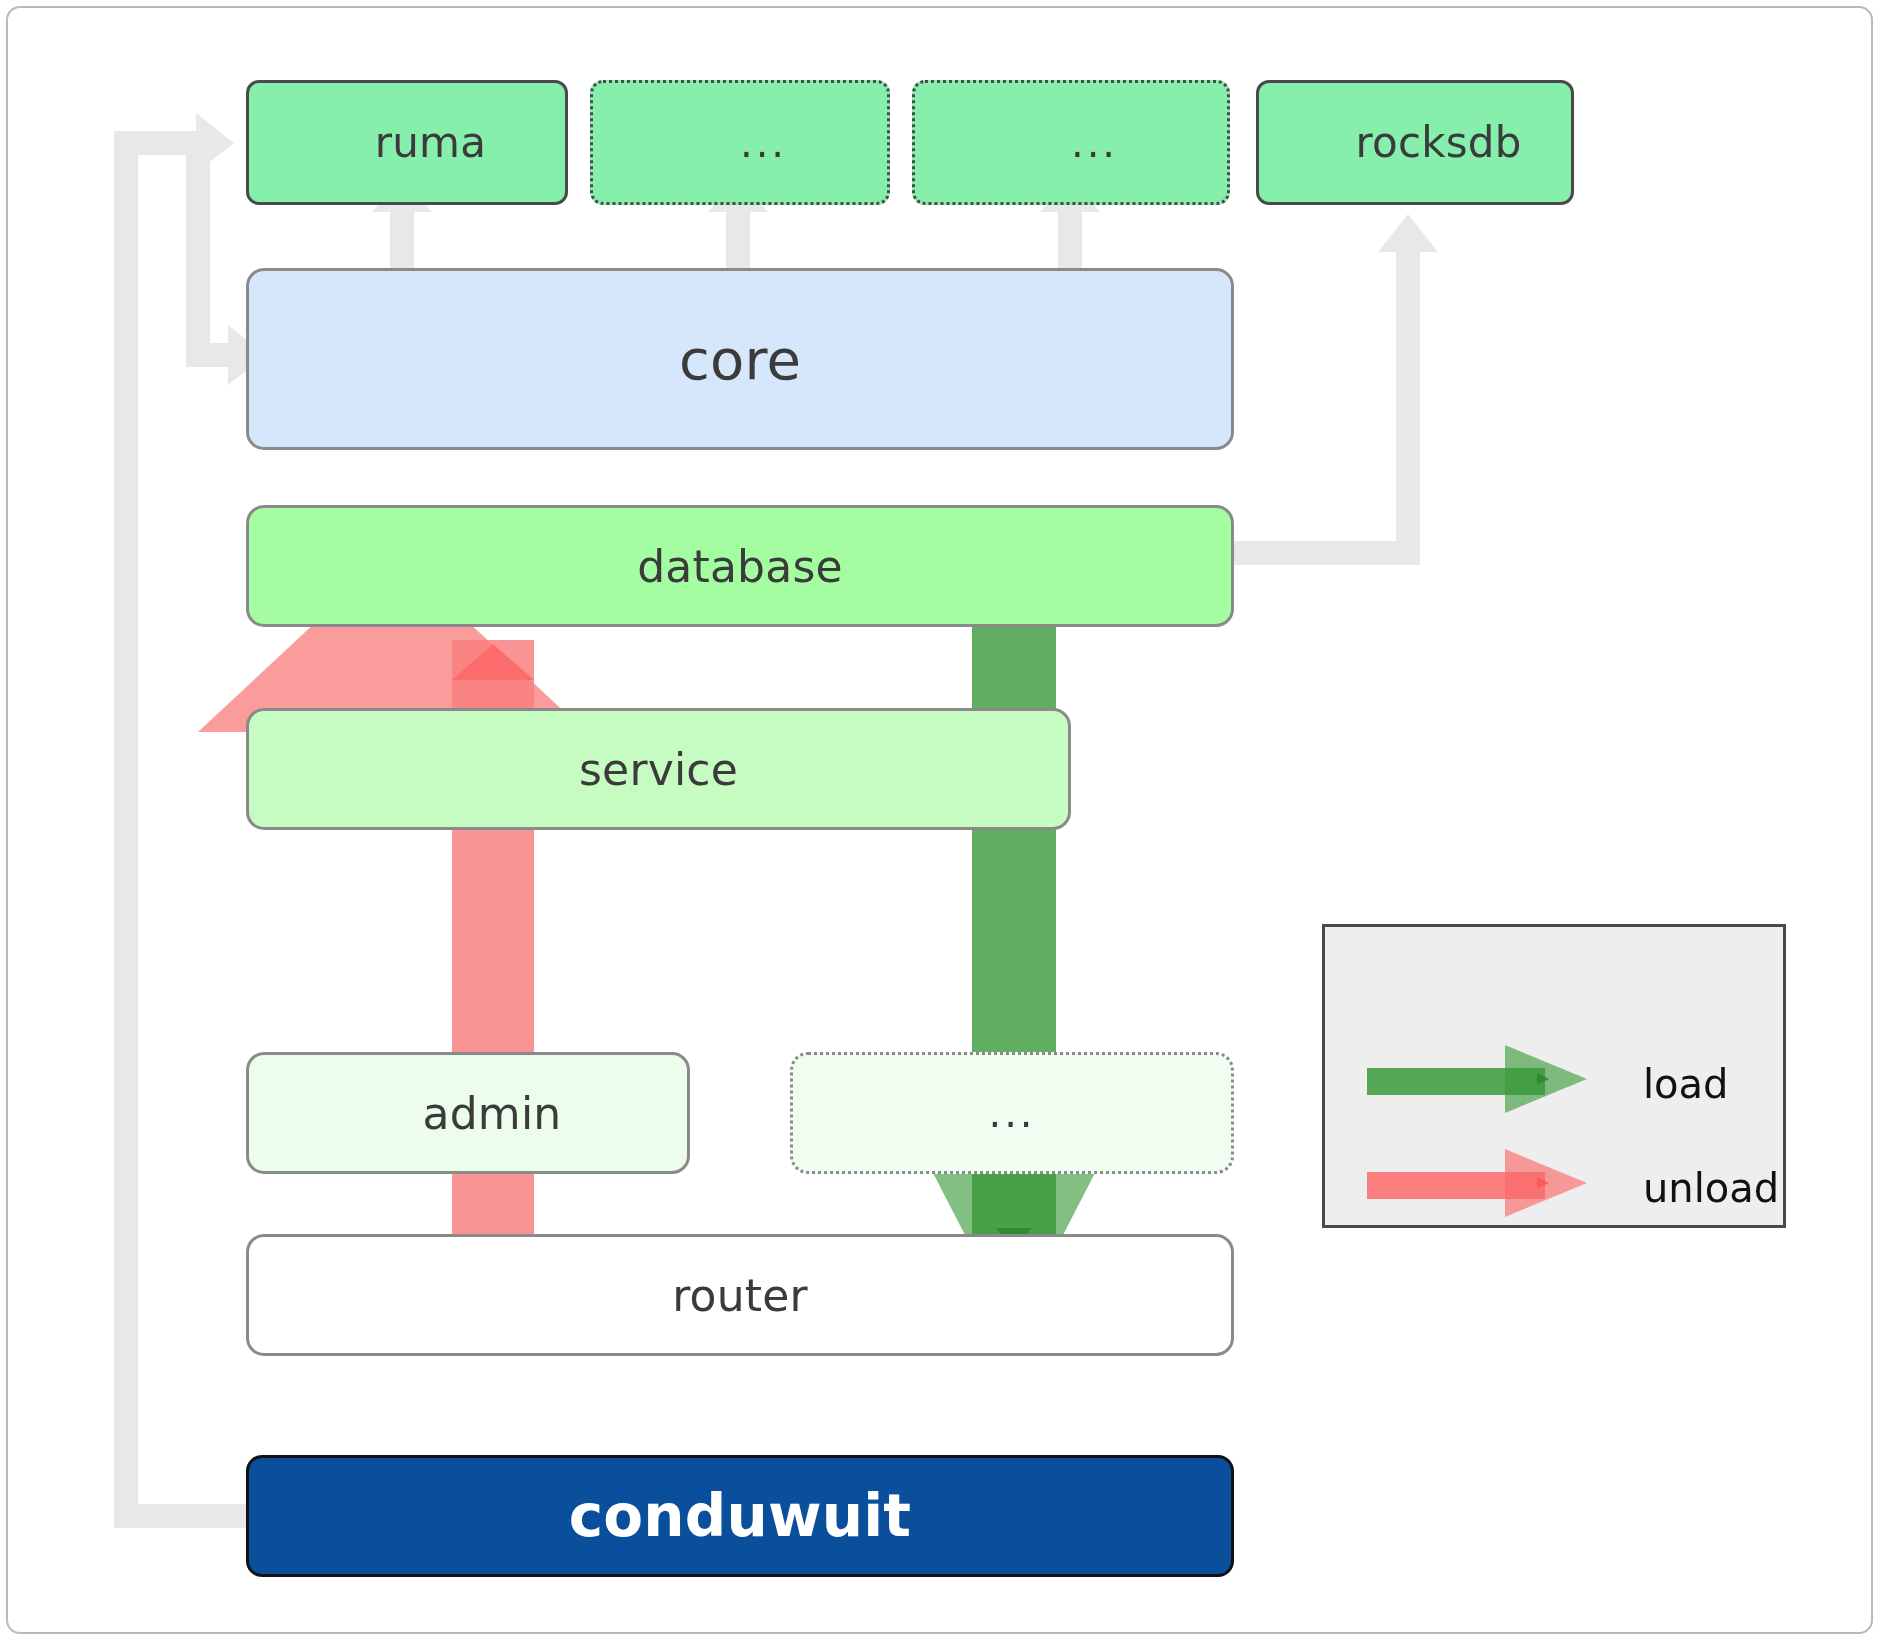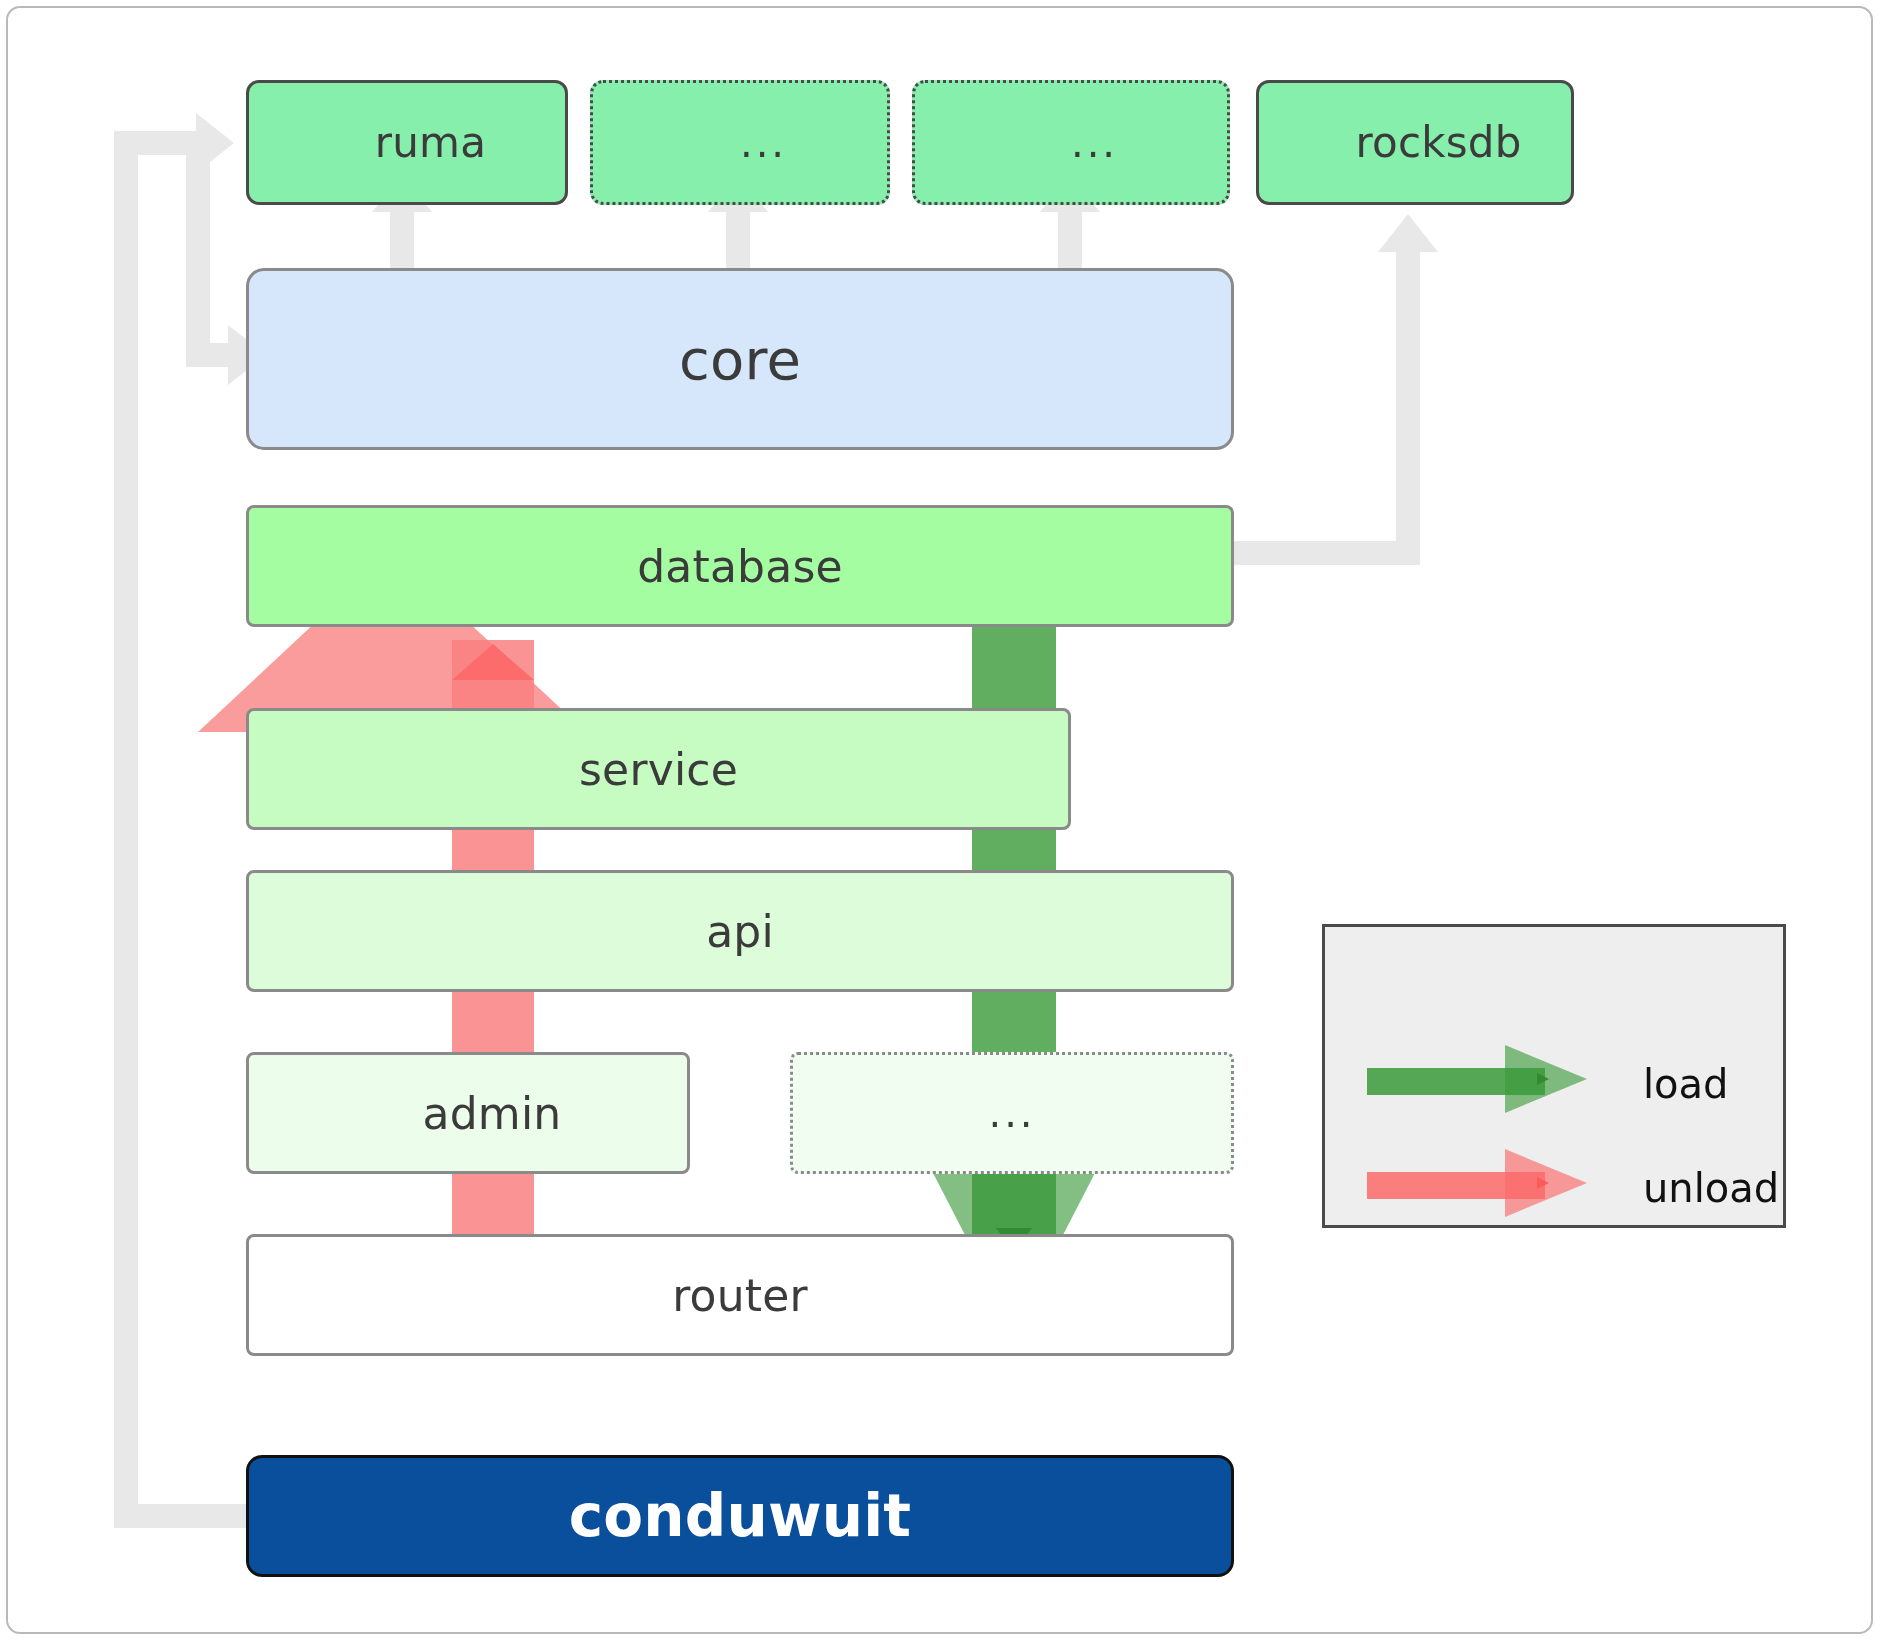--- a/index.html
+++ b/index.html
@@ -27,21 +27,21 @@
 
   
   .dep{background:#86efac;border:3px solid #4a4a4a;border-radius:13px;font-size:42px;padding-left:47px;}
   .dep.dotted{border:3px dotted #4a4a4a;}
   .dep.ellipsis{font-size:40px;letter-spacing:3px;}
 
   
   .core{background:#d6e7fb;border:3px solid #8a8a8a;border-radius:18px;font-size:56px;}
 
   
-  .crate{border:3px solid #8a8a8a;border-radius:8px;font-size:44px;align-items:center;}
+  .crate{border:3px solid #8a8a8a;border-radius:18px;font-size:44px;align-items:center;}
   .crate.dotted{border:3px dotted #8a8a8a;}
   .c-database{background:#a4fda0;}
   .c-service {background:#c6fcc2;}
   .c-api     {background:#ddfcda;}
   .c-admin   {background:#edfdeb;}
   .c-dots    {background:#f2fdf1;letter-spacing:3px;font-size:40px;}
   .c-router  {background:#ffffff;}
 
   
   .conduwuit{
@@ -139,23 +139,20 @@
   </div>
 
   <div class="box crate c-database" style="left:246px;top:505px;width:988px;height:122px;">
     <span class="lbl">database</span>
   </div>
 
   <div class="box crate c-service" style="left:246px;top:708px;width:825px;height:122px;">
     <span class="lbl">service</span>
   </div>
 
-  <div class="box crate c-api" style="left:246px;top:870px;width:988px;height:122px;">
-    <span class="lbl">api</span>
-  </div>
 
   <div class="box crate c-admin" style="left:246px;top:1052px;width:444px;height:122px;padding-left:48px;">
     <span class="lbl">admin</span>
   </div>
 
   <div class="box crate dotted c-dots" style="left:790px;top:1052px;width:444px;height:122px;">
     <span class="lbl">...</span>
   </div>
 
   <div class="box crate c-router" style="left:246px;top:1234px;width:988px;height:122px;">

